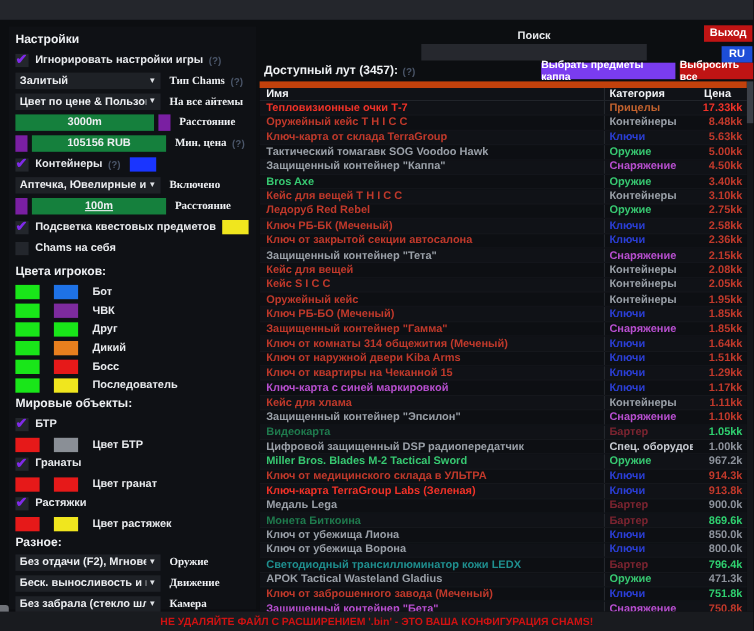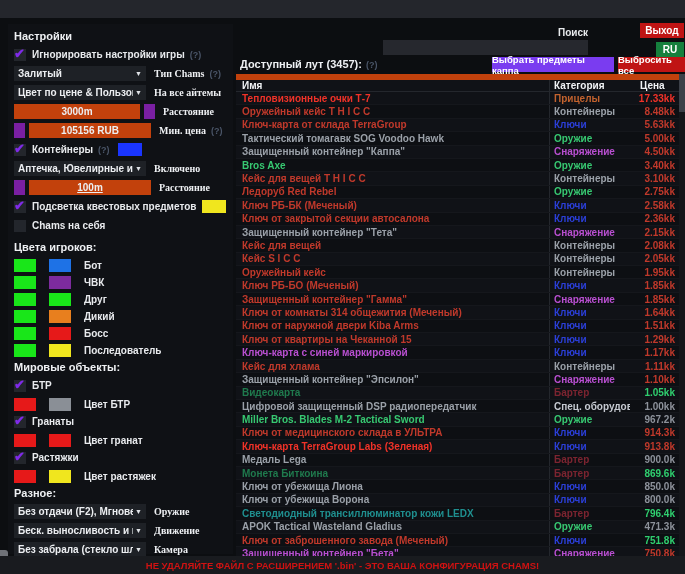--- a/index.html
+++ b/index.html
@@ -5,36 +5,36 @@
   * { margin:0; padding:0; box-sizing:border-box; }
   html,body { width:685px; height:574px; }
   body {
     position:relative; background:#0c0e11; overflow:hidden;
     font-family:"Liberation Sans", sans-serif; font-weight:bold; color:#e8eaed;
     -webkit-font-smoothing:antialiased;
   }
   .topstrip { position:absolute; left:0; top:0; width:685px; height:18px; background:#24262c; }
   .btn { display:flex; align-items:center; justify-content:center; color:#fff; font-size:10px; cursor:pointer; }
   .btn-exit { position:absolute; right:1px; top:23px; width:44px; height:15px; background:#c01414; }
-  .btn-ru   { position:absolute; right:1px; top:42px; width:28px; height:15px; background:#15803d; }
-  .search-label { position:absolute; left:383px; top:27px; width:205px; text-align:right; font-size:10px; color:#e8eaed; }
+  .btn-ru   { position:absolute; right:1px; top:42px; width:28px; height:15px; background:#1d4ed8; }
+  .search-label { position:absolute; left:383px; top:27px; width:205px; text-align:center; font-size:10px; color:#e8eaed; }
   .search-input { position:absolute; left:383px; top:40px; width:205px; height:15px; background:#26282e; border:none; color:#dfe2e6; font-size:10px; padding:0 5px; font-family:"Liberation Sans", sans-serif; }
 
   
   .settings { position:absolute; left:8px; top:24px; width:225px; height:530px; background:#0f1115; padding:4px 4px 0 4px; }
   .sec-title { font-size:11px; color:#eef0f3; margin:2px 0 4px 2px; height:13px; }
   .ctl { display:flex; align-items:center; height:15px; margin-bottom:4px; position:relative; }
   .cb { width:12px; height:12px; background:#23262c; margin:0 6px 0 2px; position:relative; flex:none; }
   .cb.on::after { content:"✔"; position:absolute; left:0px; top:-3px; font-size:13px; color:#7f2ae8; }
   .cb-label { font-size:10px; color:#e8eaed; white-space:nowrap; }
   .hint { font-size:9px; color:#4a5568; margin-left:5px; }
   .dd { width:132px; height:15px; background:#1e2126; display:flex; align-items:center; padding:0 4px; margin-left:2px; flex:none; overflow:hidden; }
   .dd .dd-text { font-size:10px; color:#eceef1; white-space:nowrap; overflow:hidden; flex:1; }
   .dd .arrow { font-size:7px; color:#dfe2e6; margin-left:2px; flex:none; }
-  .fld { height:15px; background:#c2410c; display:flex; align-items:center; justify-content:center; font-size:10px; color:#eceef1; flex:none; }
+  .fld { height:15px; background:#15803d; display:flex; align-items:center; justify-content:center; font-size:10px; color:#eceef1; flex:none; }
   .side-label { font-size:10px; color:#eef0f3; margin-left:8px; white-space:nowrap;font-family:Liberation Serif, serif; }
   .sw { flex:none; }
   .sw-sm { width:11px; height:15px; }
   .sw-md { width:24px; height:13px; }
   .color-row { display:flex; align-items:center; height:14px; margin-bottom:3px; }
   .color-row .c1 { width:22px; height:13px; margin-left:2px; }
   .color-row .c2 { width:22px; height:13px; margin-left:13px; }
   .color-row .cl { font-size:10px; margin-left:13px; color:#e8eaed; }
 
   

